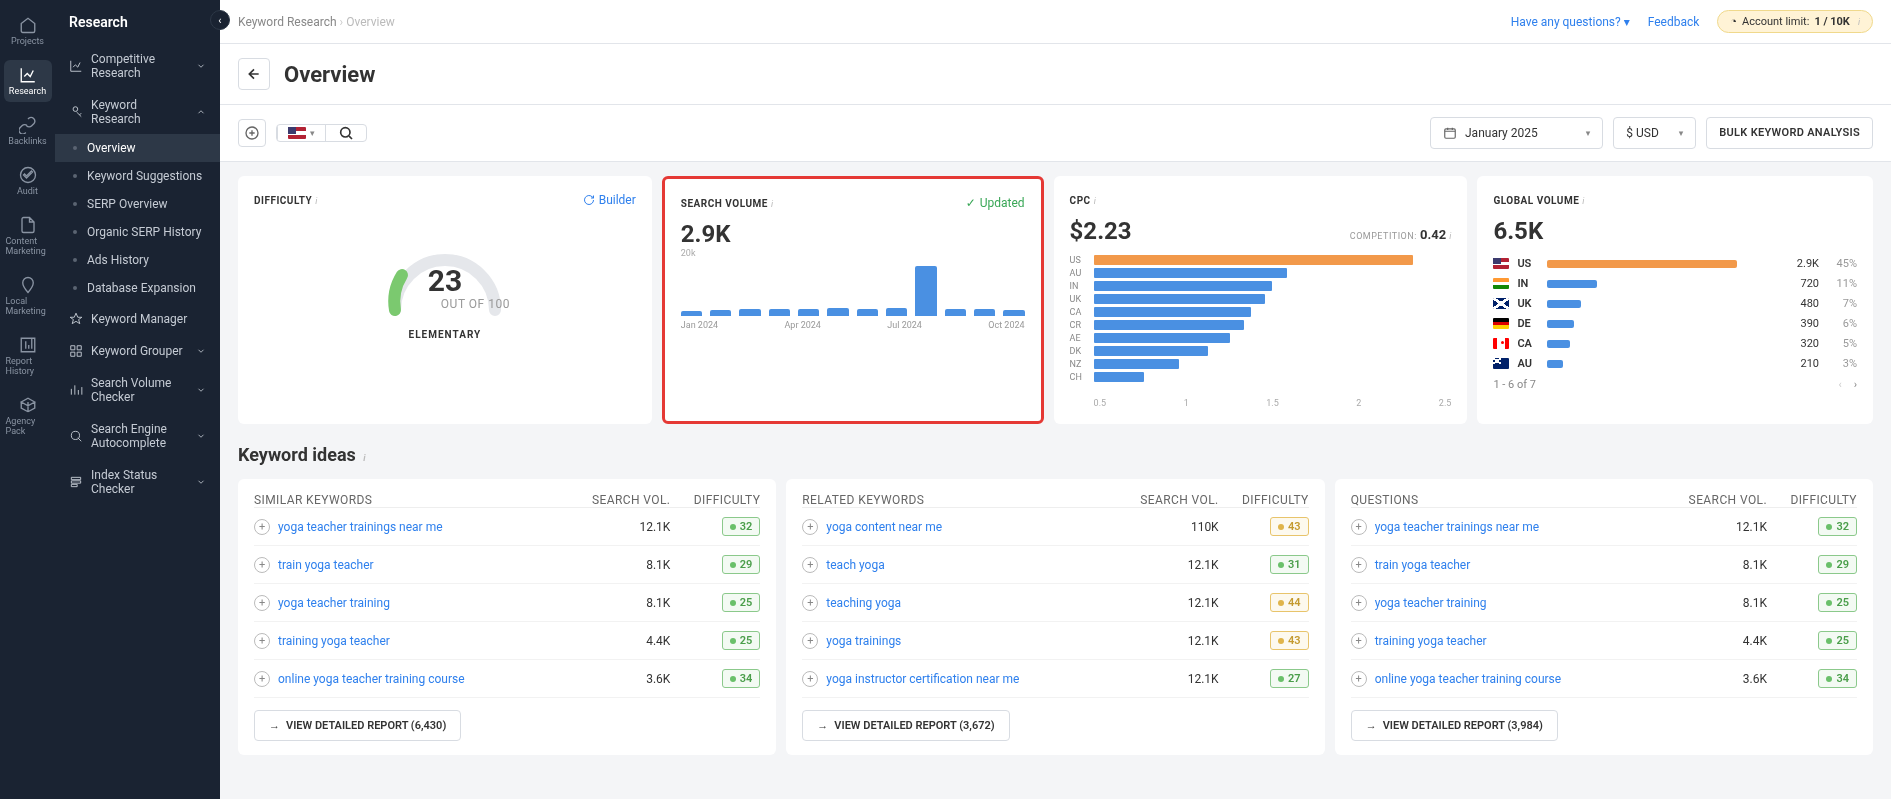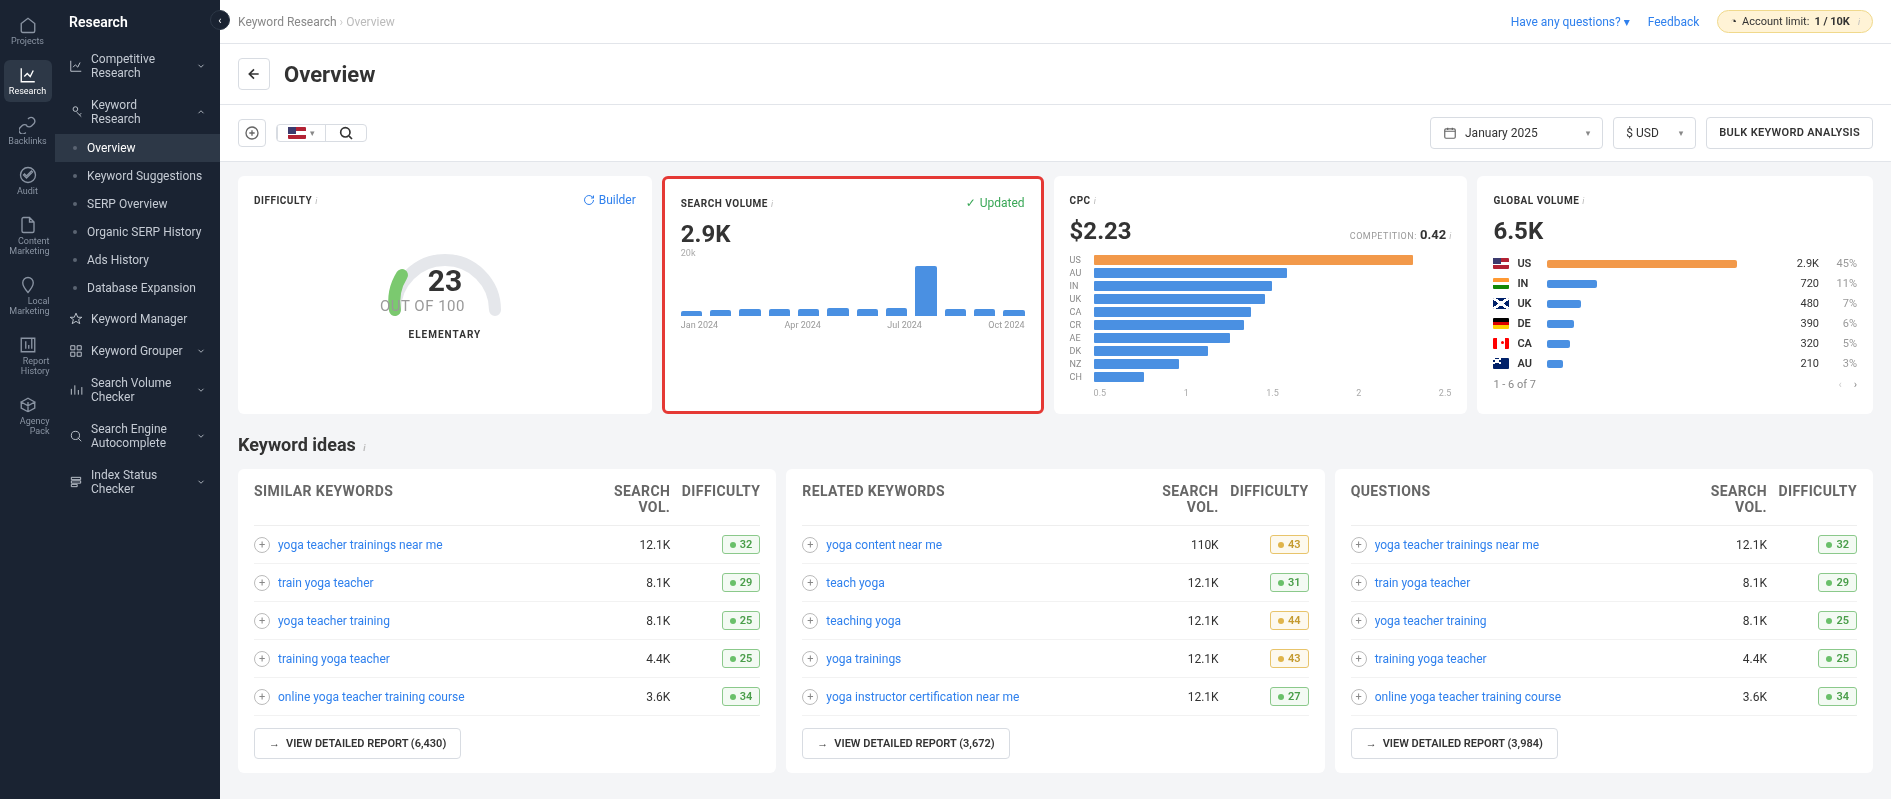--- a/index.html
+++ b/index.html
@@ -1,19 +1,19 @@
 <!DOCTYPE html>
 <html><head>
 <meta charset="utf-8">
 <style>
 *{margin:0;padding:0;box-sizing:border-box;font-family:-apple-system,BlinkMacSystemFont,'Segoe UI',Roboto,sans-serif}
 body{background:#f4f5f7;color:#333;font-size:13px;overflow-x:auto}
 .app{display:flex;min-height:100vh;width:1891px}
 .iconbar{width:55px;background:#1a2332;color:#8a94a3;display:flex;flex-direction:column;align-items:center;padding-top:10px;gap:8px}
-.iconbar-item{display:flex;flex-direction:column;align-items:center;justify-content:center;width:48px;padding:6px 2px;border-radius:6px;cursor:pointer;font-size:9px;text-align:right;gap:2px}
+.iconbar-item{display:flex;flex-direction:column;align-items:center;justify-content:center;width:48px;padding:6px 2px;border-radius:6px;cursor:pointer;font-size:9px;text-align:left;gap:2px}
 .iconbar-item.active{background:#2d3847;color:#fff}
 .iconbar-item svg{width:18px;height:18px}
 .sidebar{width:165px;background:#1a2332;color:#c5cbd4;padding:14px 0;position:relative}
 .sidebar-title{font-weight:600;color:#fff;font-size:14px;padding:0 14px 14px}
 .sidebar-collapse{position:absolute;top:10px;right:-10px;width:20px;height:20px;border-radius:50%;background:#1a2332;color:#fff;display:flex;align-items:center;justify-content:center;cursor:pointer;font-size:11px;border:1px solid #2d3847}
 .nav-group{margin-bottom:2px}
 .nav-parent{display:flex;align-items:center;gap:8px;padding:8px 14px;cursor:pointer;font-size:12px}
 .nav-parent svg{width:14px;height:14px;flex-shrink:0}
 .nav-parent .chev{margin-left:auto;width:10px;height:10px}
 .nav-child{padding:7px 14px 7px 32px;font-size:12px;cursor:pointer;position:relative}
@@ -42,55 +42,55 @@
 .card{background:#fff;border-radius:6px;padding:16px;flex:1}
 .card-head{display:flex;justify-content:space-between;align-items:center;margin-bottom:10px}
 .card-title{font-size:10px;font-weight:700;letter-spacing:.5px;color:#333;text-transform:uppercase}
 .info-i{font-style:italic;color:#bbb;font-size:9px;margin-left:3px}
 .update-link{color:#2f80ed;font-size:12px;display:flex;align-items:center;gap:4px;cursor:pointer}
 .updated{color:#3aa757;font-size:12px;display:flex;align-items:center;gap:4px}
 .diff-card{display:flex;flex-direction:column;align-items:center}
 .gauge-wrap{position:relative;width:130px;height:100px;margin-top:8px}
 .gauge-wrap svg{width:130px;height:100px}
 .gauge-val{position:absolute;top:38px;left:0;right:0;text-align:center;font-size:30px;font-weight:700}
-.gauge-sub{position:absolute;top:72px;left:0;right:0;text-align:left;font-size:15px;color:#999;letter-spacing:.5px}
+.gauge-sub{position:absolute;top:72px;left:11px;right:0;text-align:right;font-size:12px;color:#999;letter-spacing:.5px}
 .diff-level{font-size:10px;font-weight:700;letter-spacing:1px;margin-top:4px}
 .diff-desc{font-size:10px;color:#888;text-align:center;margin-top:10px;line-height:1.5;max-width:300px}
 .vol-card{border:3px solid #e53935;position:relative}
 .big-num{font-size:24px;font-weight:700}
 .axis-label{font-size:9px;color:#aaa}
 .sparkbars{display:flex;align-items:flex-end;gap:8px;height:50px;margin-top:8px}
 .sparkbars .bar{flex:1;background:#4a90e2;border-radius:2px 2px 0 0}
 .xaxis{display:flex;justify-content:space-between;font-size:9px;color:#999;margin-top:4px}
 .intent-card{margin-top:10px}
 .tag{display:inline-block;padding:3px 8px;border-radius:3px;font-size:9px;font-weight:600;letter-spacing:.3px;margin-right:4px}
 .tag.local{background:#e8e4f5;color:#7a6db0}
 .tag.commercial{background:#fdf0d8;color:#b8923c}
 .cpc-card .comp-row{display:flex;justify-content:space-between;align-items:baseline;margin-bottom:10px}
 .comp-label{font-size:9px;color:#999;letter-spacing:.5px}
 .hbar-row{display:flex;align-items:center;gap:6px;margin-bottom:3px}
 .hbar-cc{font-size:9px;color:#888;width:18px}
 .hbar-track{flex:1;height:10px;position:relative}
 .hbar-fill{height:100%;background:#4a90e2;border-radius:1px}
 .hbar-fill.orange{background:#f2994a}
-.hbar-axis{display:flex;justify-content:space-between;font-size:9px;color:#aaa;padding-left:24px;margin-top:6px}
+.hbar-axis{display:flex;justify-content:space-between;font-size:9px;color:#aaa;padding-left:24px;margin-top:16px}
 .gv-row{display:flex;align-items:center;gap:8px;margin-bottom:7px;font-size:11px}
 .flag{width:16px;height:11px;border-radius:1px;flex-shrink:0}
 .gv-cc{width:22px;font-weight:600}
 .gv-bar{flex:1;height:8px;position:relative}
 .gv-fill{height:100%;border-radius:2px}
 .gv-val{width:40px;text-align:right}
 .gv-pct{width:30px;text-align:right;color:#999}
 .pager-row{display:flex;justify-content:space-between;align-items:center;margin-top:8px;font-size:11px;color:#888}
 .pager-arrows{display:flex;gap:12px}
 .ideas-section{padding:0 18px 18px}
 .ideas-title{font-size:18px;font-weight:700;padding:6px 0 14px}
 .ideas-cols{display:flex;gap:10px}
 .ideas-col{flex:1;background:#fff;border-radius:6px;padding:14px 16px;display:flex;flex-direction:column}
-.ideas-head{display:flex;font-size:14px;font-weight:700;letter-spacing:.4px;color:#666;padding-bottom:10px;border-bottom:1px solid #eee;text-transform:uppercase}
+.ideas-head{display:flex;font-size:12px;font-weight:400;letter-spacing:.4px;color:#666;border-bottom:1px solid #eee;text-transform:uppercase}
 .col-kw{flex:1}
 .col-sv{width:90px;text-align:right}
 .col-diff{width:90px;text-align:right}
 .idea-row{display:flex;align-items:center;padding:9px 0;border-bottom:1px solid #f2f2f2;font-size:12px}
 .idea-row:last-of-type{border-bottom:none}
 .idea-add{width:16px;height:16px;border:1.5px solid #bbb;border-radius:50%;display:flex;align-items:center;justify-content:center;margin-right:8px;cursor:pointer;color:#888;font-size:11px;flex-shrink:0}
 .idea-link{color:#2f80ed;cursor:pointer;flex:1}
 .diff-badge{display:inline-flex;align-items:center;gap:4px;border:1px solid;border-radius:3px;padding:2px 7px;font-size:11px;font-weight:600}
 .diff-badge.green{border-color:#8bc98b;color:#4a9e4a;background:#f3faf3}
 .diff-badge.yellow{border-color:#e8c46b;color:#c49a2e;background:#fdf9ee}

